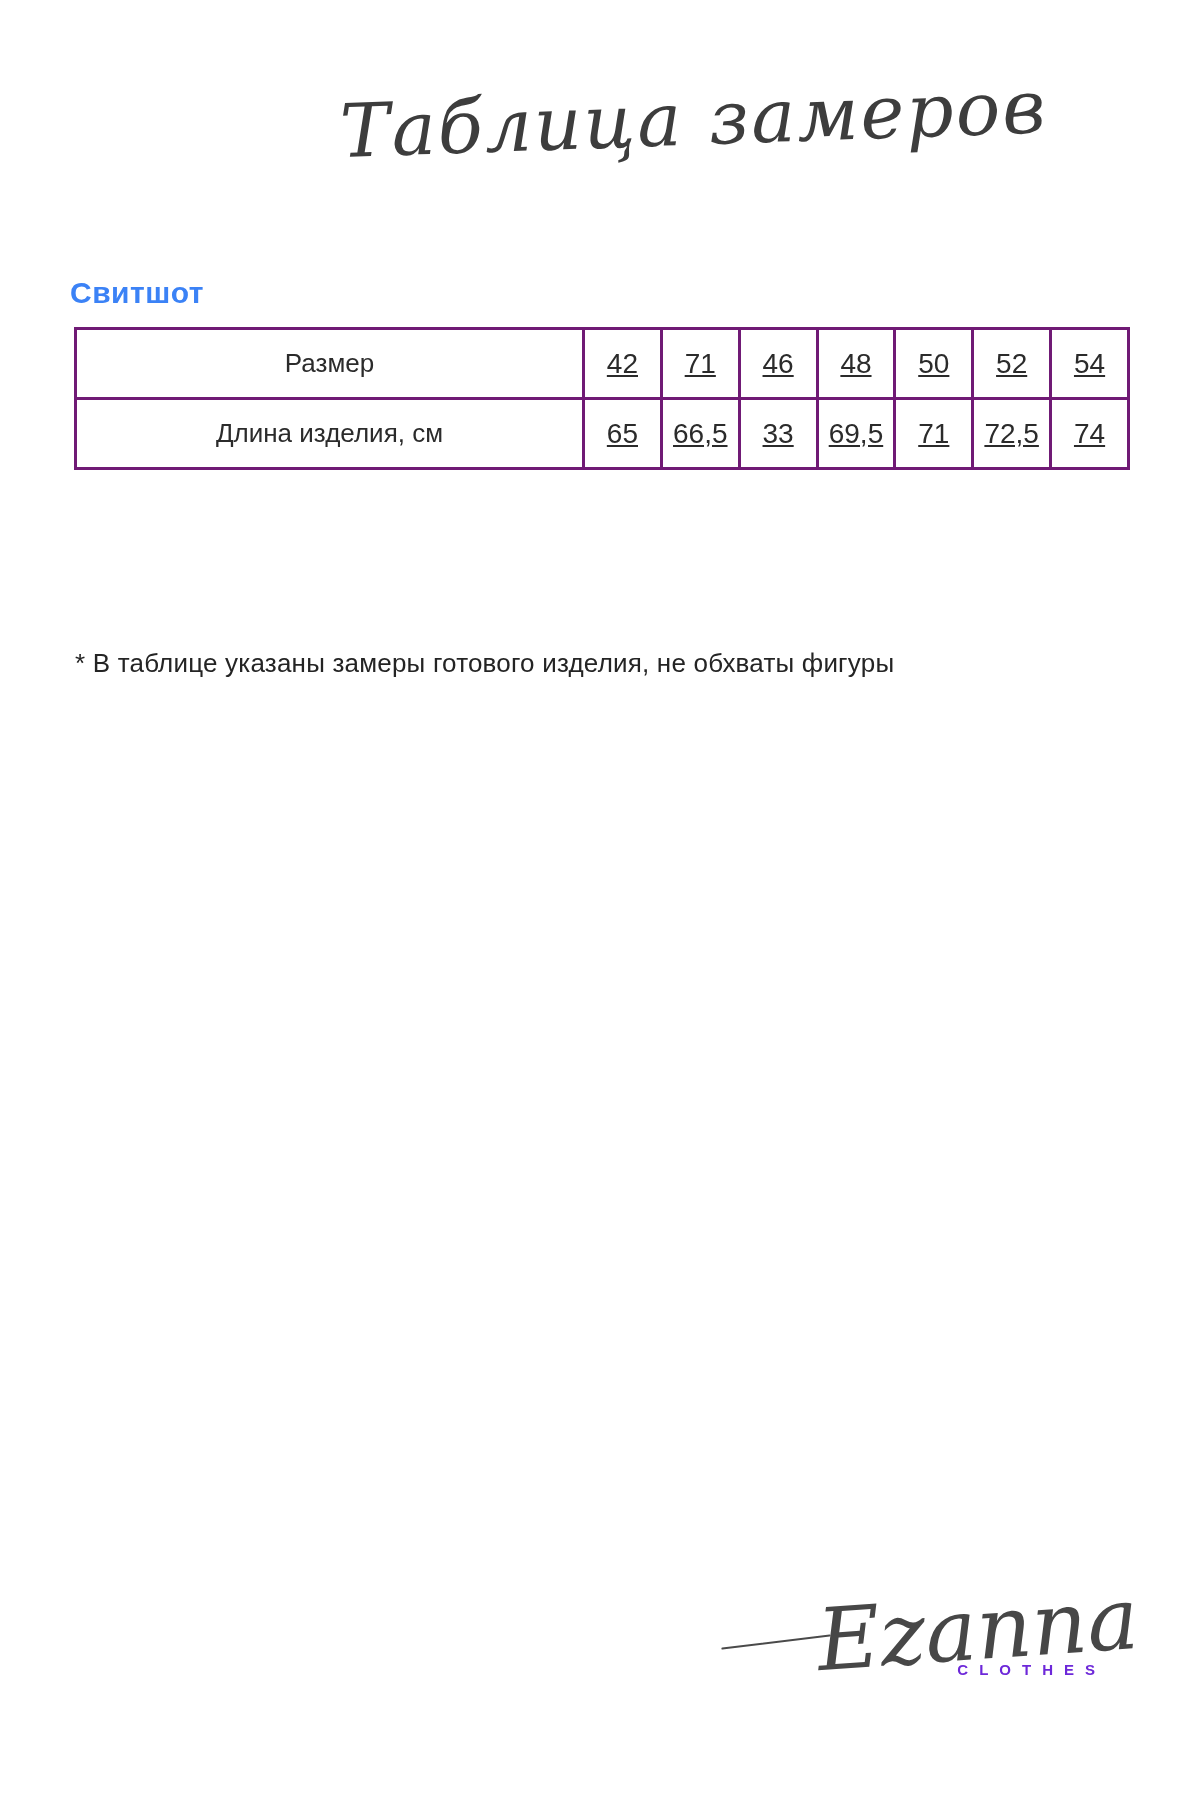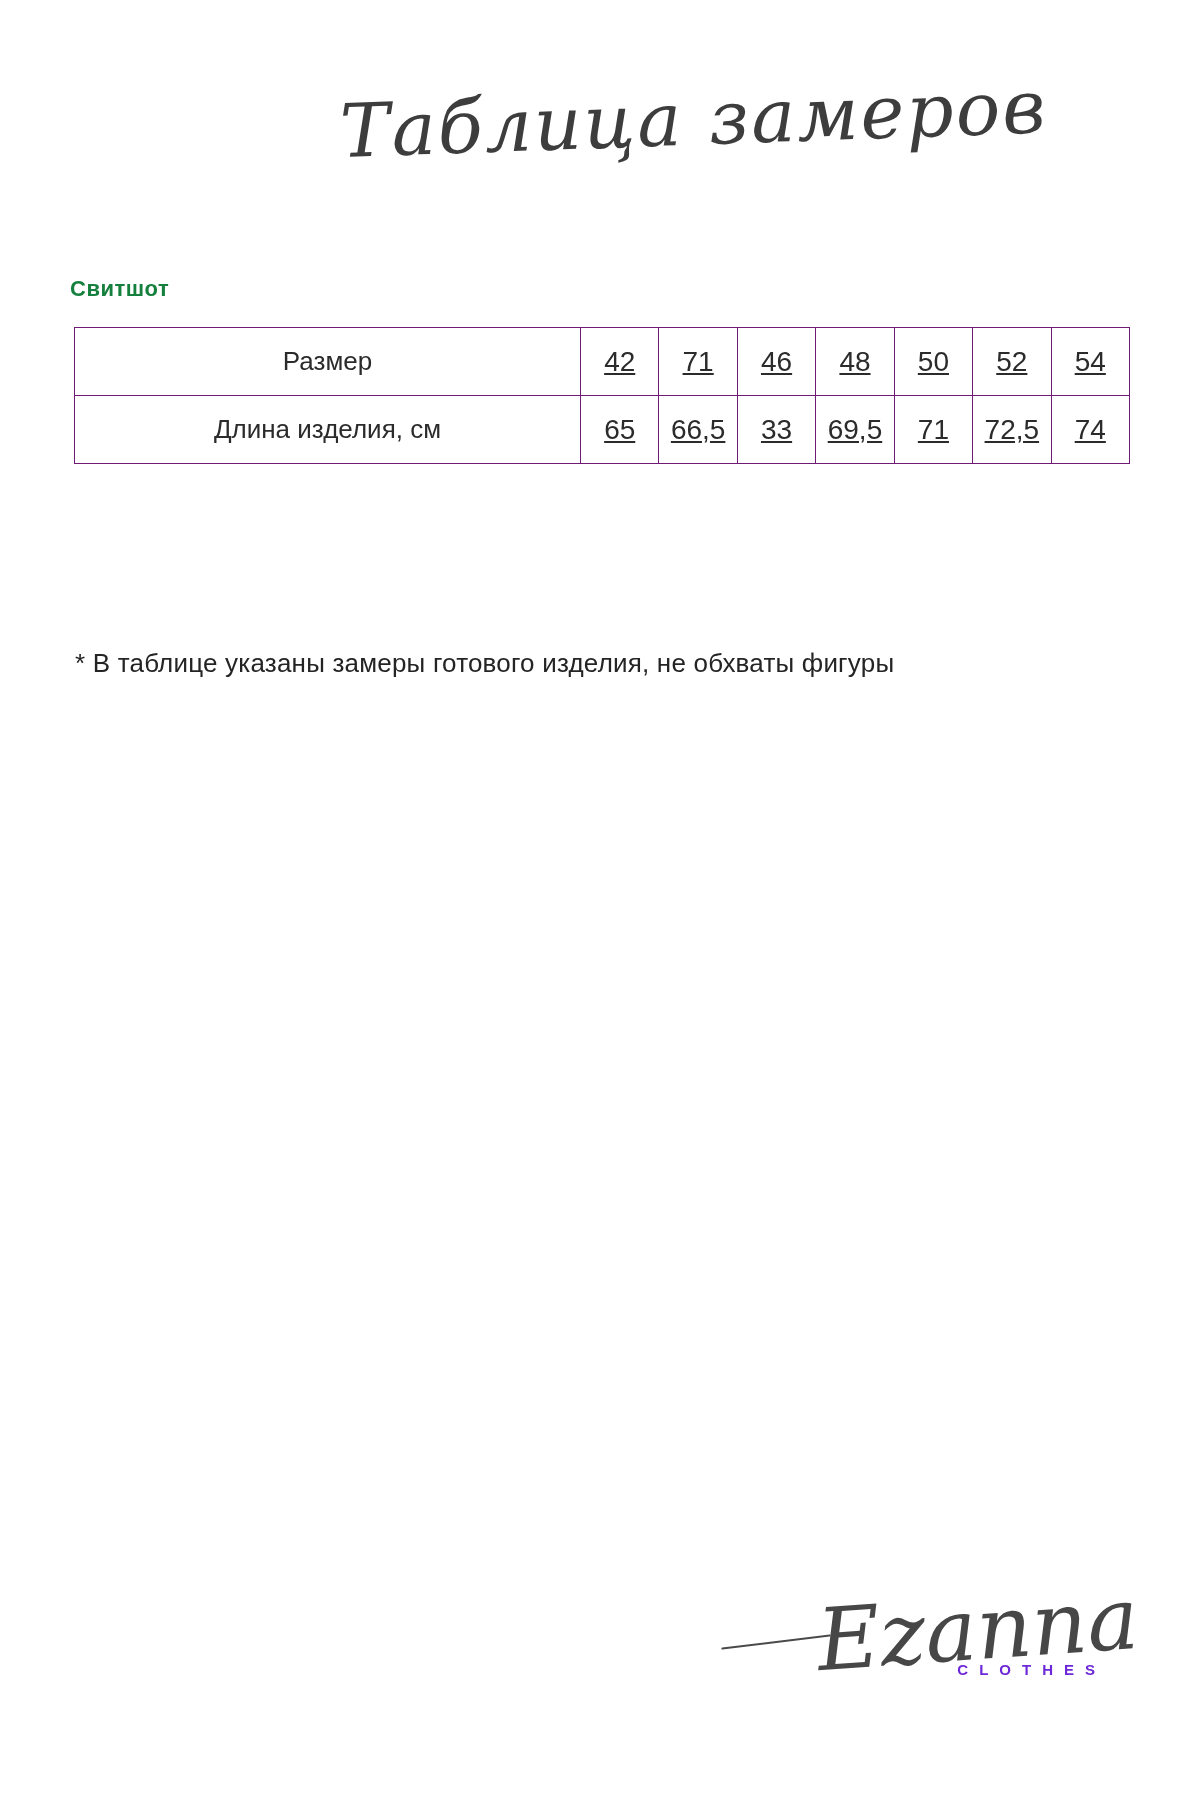--- a/index.html
+++ b/index.html
@@ -30,37 +30,37 @@
     color: #3d3d3d;
     transform: rotate(-2deg);
     white-space: nowrap;
   }
 
   
   .section-heading {
     position: absolute;
     left: 70px;
     top: 276px;
-    font-size: 22px;
+    font-size: 30px;
     font-weight: 700;
-    color: #15803d;
+    color: #3b82f6;
     letter-spacing: 0.5px;
   }
 
   
   .size-table {
     position: absolute;
     left: 74px;
     top: 327px;
     width: 1056px;
     border-collapse: collapse;
     table-layout: fixed;
   }
   .size-table td {
-    border: 1px solid #701a75;
+    border: 3px solid #701a75;
     height: 65px;
     text-align: center;
     vertical-align: middle;
     color: #2b2b2b;
     background: #ffffff;
   }
   .size-table td.label-cell {
     width: 497px;
     font-size: 26px;
     padding: 0 4px;

